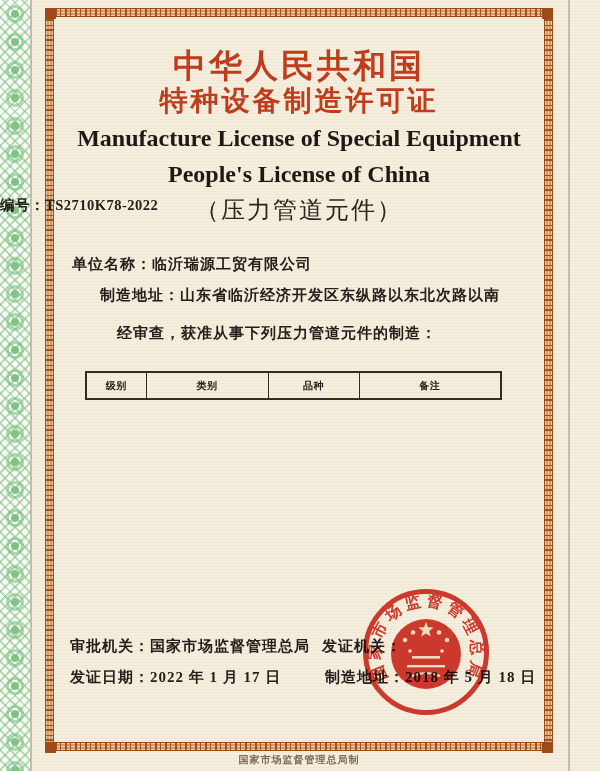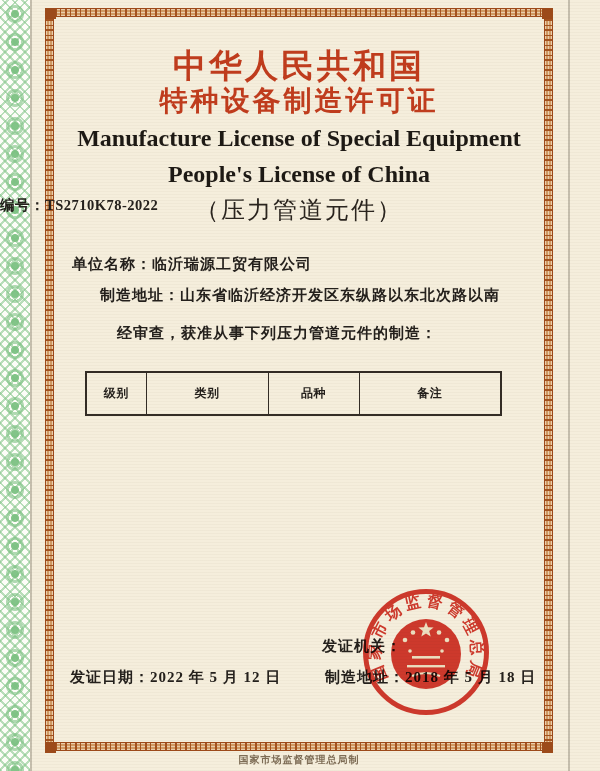--- a/index.html
+++ b/index.html
@@ -46,21 +46,21 @@
   .t-en{color:#1d1914;font-weight:bold;font-size:24px;line-height:1.12;margin-top:9px;}
   .t-sub{color:#2a241e;font-weight:normal;font-size:24px;letter-spacing:2px;margin-top:6px;}
   .license{position:absolute;top:196px;left:0;right:100px;text-align:left;
     font-weight:bold;font-size:14.5px;letter-spacing:0.5px;}
   
   .row{position:absolute;font-weight:bold;font-size:15px;letter-spacing:1px;white-space:nowrap;}
   
   .lic-table{position:absolute;left:85px;top:371px;border-collapse:collapse;
     border:2px solid #332c25;table-layout:fixed;}
   .lic-table td{border:1px solid #332c25;text-align:center;vertical-align:middle;
-    font-weight:bold;font-size:12px;padding:8px;letter-spacing:0.5px;}
+    font-weight:bold;font-size:10px;padding:0;letter-spacing:0.5px;}
   .lic-table .hrow td{height:25px;}
   .lic-table .drow td{height:36px;}
   
   .seal{position:absolute;left:346px;top:572px;width:160px;height:160px;
     opacity:0.9;mix-blend-mode:multiply;z-index:5;}
   .footer-note{position:absolute;left:45px;width:508px;top:753px;text-align:center;
     font-size:10px;color:#7d6c55;font-weight:bold;letter-spacing:1px;}
 </style>
 </head>
 <body>
@@ -109,25 +109,28 @@
     <tbody>
         <tr class="hrow">
       <td>级别</td>
       <td>类别</td>
       <td>品种</td>
       <td>备注</td>
     </tr>
   </tbody>
     </table>
 
+  <div class="row" style="left:70px;top:637px;">
+    <span>审批机关：</span><span>国家市场监督管理总局</span>
+  </div>
   <div class="row" style="left:322px;top:637px;">
     <span>发证机关：</span>
   </div>
   <div class="row" style="left:70px;top:668px;">
-    <span>发证日期：</span><span>2022 年 5 月 12 日</span>
+    <span>发证日期：</span><span>2022 年 1 月 17 日</span>
   </div>
   <div class="row" style="left:325px;top:668px;">
     <span>制造地址：</span><span>2018 年 5 月 18 日</span>
   </div>
 
   <svg class="seal" viewBox="0 0 160 160">
     <circle cx="80" cy="80" r="60.5" fill="none" stroke="#d2281c" stroke-width="5"></circle>
     <path id="sealArc" d="M 42.3 106.4 A 46 46 0 1 1 117.7 106.4" fill="none"></path>
     <text font-size="15.5" font-weight="bold" fill="#d2281c" letter-spacing="4.5" font-family="Liberation Serif, serif">
       <textPath href="#sealArc" startOffset="50%" text-anchor="middle">国家市场监督管理总局</textPath>

